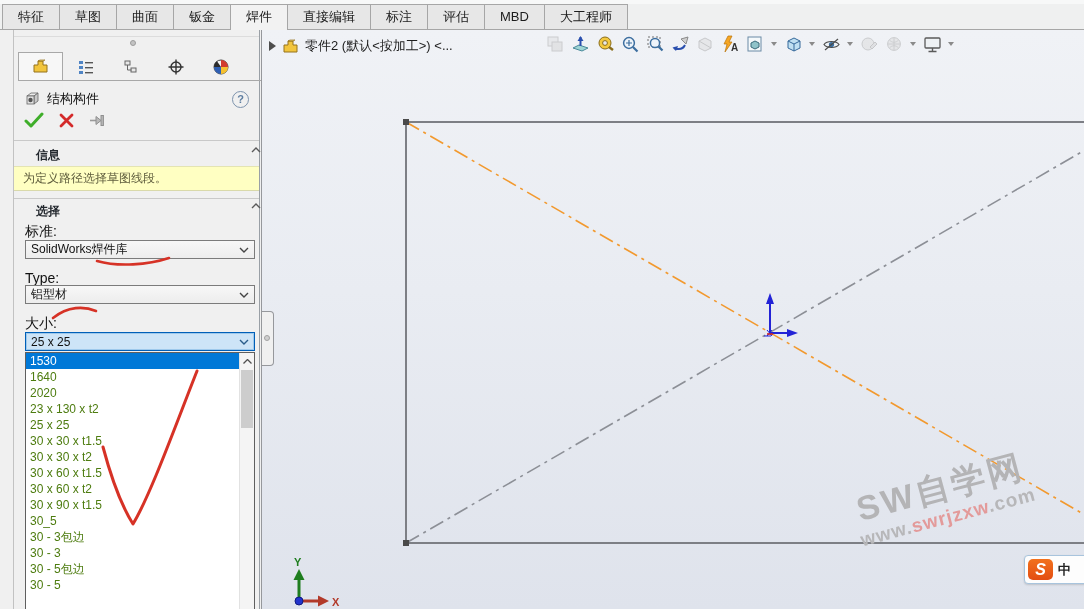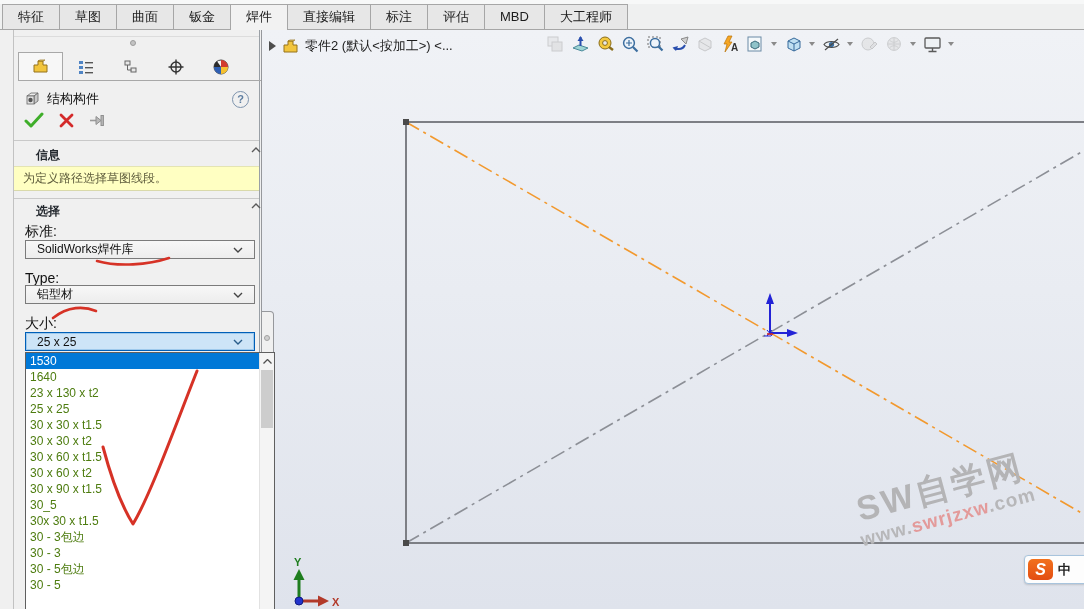--- a/index.html
+++ b/index.html
@@ -35,26 +35,26 @@
   .divider{position:absolute;left:0;width:100%;height:1px;background:#c9c9c9;}
   .sec-header{position:absolute;left:12px;width:100%;height:18px;display:flex;align-items:flex-start;padding:0 10px;box-sizing:border-box;}
   .sec-title{font-size:12px;font-weight:bold;color:#24292f;}
   .sec-chev{margin-left:auto;}
   .msg-box{position:absolute;left:0;top:136px;width:100%;height:25px;background:#ffffc2;
            border-top:1px solid #e4e4b2;border-bottom:1px solid #d9d9aa;
            font-size:12px;color:#5f5d3d;display:flex;align-items:center;padding:0 9px;box-sizing:border-box;}
   .fld-label{position:absolute;left:11px;font-size:14px;color:#111;}
   .combo{position:absolute;left:11px;width:230px;height:19px;box-sizing:border-box;
          border:1px solid #7b7b7b;background:linear-gradient(#f7f7f7,#ededed);
-         display:flex;align-items:center;font-size:12px;color:#111;padding:0 11px;}
+         display:flex;align-items:center;font-size:12px;color:#111;padding:0 5px;}
   .combo .chev{margin-left:auto;}
   .combo.focused{border:1px solid #005fb8;background:#cde4f7;box-shadow:inset 0 0 0 1px #9ec9ec;}
 
   
-  .listbox{position:absolute;left:11px;top:322px;width:250px;height:258px;background:#fff;
+  .listbox{position:absolute;left:11px;top:322px;width:230px;height:258px;background:#fff;
            border:1px solid #5f5f5f;box-sizing:border-box;z-index:10;overflow:hidden;}
   .opt{height:16px;line-height:16px;font-size:12px;color:#4d7c0f;padding-left:4px;width:calc(100% - 15px);box-sizing:border-box;white-space:nowrap;}
   .opt.selected{background:#0078d7;color:#fff;}
   .lb-scroll{position:absolute;right:0;top:0;width:15px;height:100%;background:#f4f4f4;border-left:1px solid #e2e2e2;box-sizing:border-box;}
   .lb-up{position:absolute;top:0;left:0;width:100%;height:16px;display:flex;align-items:center;justify-content:center;background:#f4f4f4;}
   .lb-thumb{position:absolute;top:17px;left:1px;width:12px;height:58px;background:#cdcdcd;}
 
   
   .viewport{position:absolute;left:261px;top:30px;width:823px;height:579px;
             background:linear-gradient(180deg,#f0f2f6 0%,#e9ecf2 45%,#dfe3ec 100%);
@@ -263,38 +263,38 @@
           </svg>
       </span>
     </div>
 
     <div class="listbox">
       <div>
   <div class="opt selected">1530</div>
 
   <div class="opt">1640</div>
 
+  <div class="opt">2020</div>
 
   <div class="opt">23 x 130 x t2</div>
 
   <div class="opt">25 x 25</div>
 
   <div class="opt">30 x 30 x t1.5</div>
 
   <div class="opt">30 x 30 x t2</div>
 
   <div class="opt">30 x 60 x t1.5</div>
 
   <div class="opt">30 x 60 x t2</div>
 
   <div class="opt">30 x 90 x t1.5</div>
 
   <div class="opt">30_5</div>
 
-  <div class="opt">30x 30 x t1.5</div>
 
   <div class="opt">30 - 3包边</div>
 
   <div class="opt">30 - 3</div>
 
   <div class="opt">30 - 5包边</div>
 
   <div class="opt">30 - 5</div>
 </div>
       <div class="lb-scroll">

